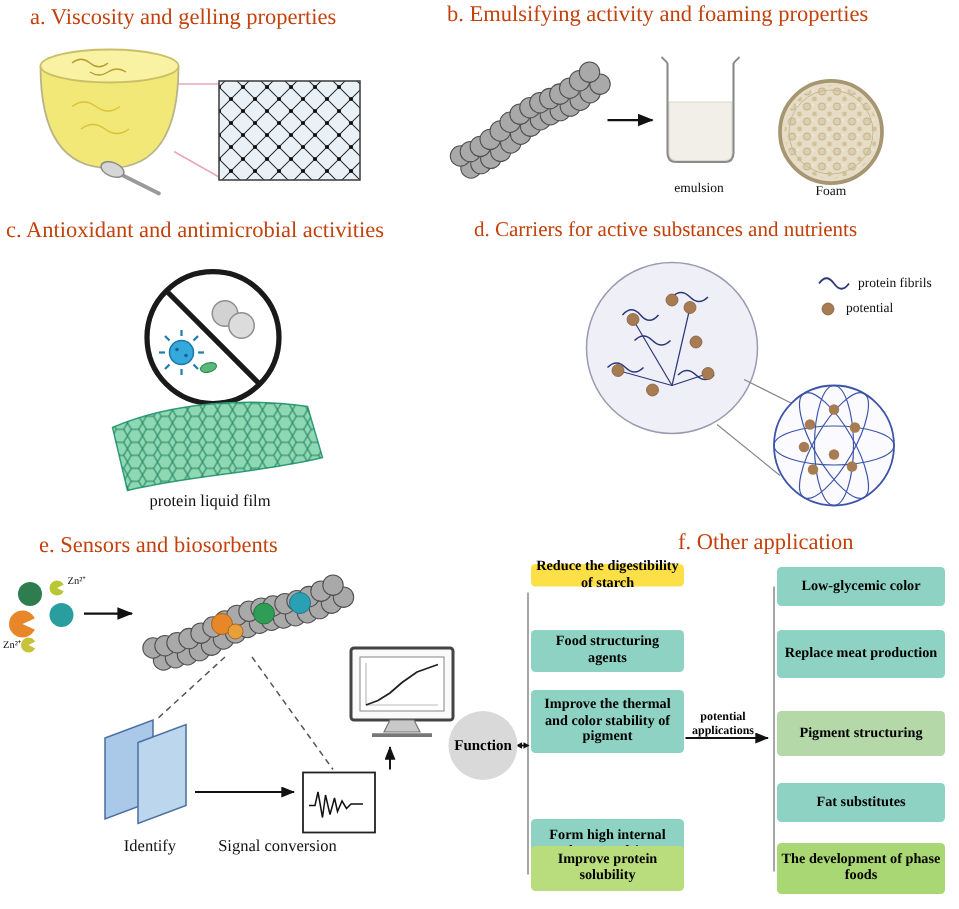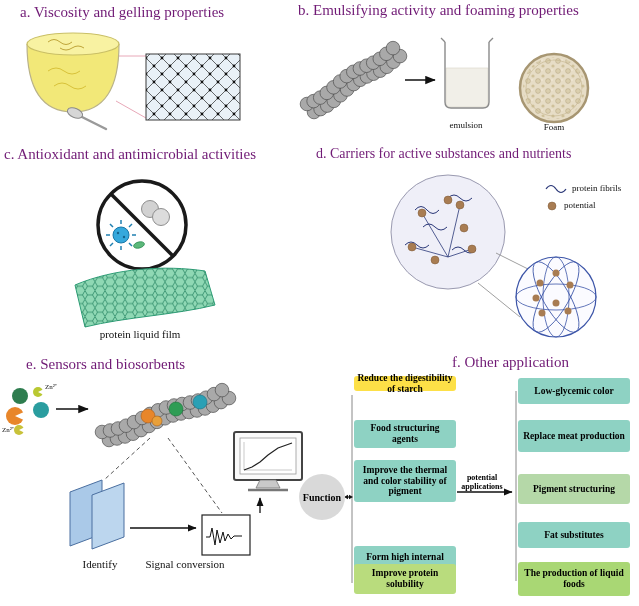--- a/index.html
+++ b/index.html
@@ -1,19 +1,19 @@
 <!DOCTYPE html>
 <html><head>
 <meta charset="utf-8">
 <style>
   *{margin:0;padding:0;box-sizing:border-box}
   html,body{width:639px;height:606px;background:#fff;font-family:"Liberation Serif",serif;color:#000}
   #page{position:relative;width:639px;height:606px;background:#fff;overflow:hidden}
   .panel{position:absolute}
-  .ptitle{position:absolute;font-size:15px;white-space:nowrap;color:#701a75}
+  .ptitle{position:absolute;font-size:15px;white-space:nowrap;color:#c2410c}
   .ptitle.small{font-size:14px}
   .lbl{position:absolute;color:#111}
   .lbl.c{text-align:center}
   .sphere{fill:#a9a9a9;stroke:#4f4f4f;stroke-width:.7}
   .fbox{position:absolute;display:flex;align-items:center;justify-content:center;
         text-align:center;font-weight:bold;font-size:9.5px;line-height:1.15;
         border-radius:3px;padding:1px 3px;color:#000}
   .fcircle{position:absolute;border-radius:50%;display:flex;align-items:center;justify-content:center;
         font-weight:bold;font-size:10px}
   .midlbl{position:absolute;font-weight:bold;font-size:8px;line-height:1.1;text-align:center}
@@ -316,16 +316,16 @@
     <div class="fbox" style="left: 64px; top: 24px; width: 102px; height: 15px; background: #fde047;">Reduce the digestibility of starch</div>
     <div class="fbox" style="left: 64px; top: 68px; width: 102px; height: 28px; background: rgb(142, 210, 195);">Food structuring agents</div>
     <div class="fbox" style="left: 64px; top: 108px; width: 102px; height: 42px; background: rgb(142, 210, 195);">Improve the thermal and color stability of pigment</div>
     <div class="fbox" style="left: 64px; top: 166px; width: 102px; height: 34px; background: rgb(142, 210, 195); margin-top: 28px;">Form high internal phase emulsion</div>
     <div class="fbox" style="left: 64px; top: 212px; width: 102px; height: 30px; background: rgb(185, 220, 125);">Improve protein solubility</div>
 
     <div class="fbox" style="left: 228px; top: 26px; width: 112px; height: 26px; background: rgb(142, 210, 195);">Low-glycemic color</div>
     <div class="fbox" style="left: 228px; top: 68px; width: 112px; height: 32px; background: rgb(142, 210, 195);">Replace meat production</div>
     <div class="fbox" style="left: 228px; top: 122px; width: 112px; height: 30px; background: rgb(181, 216, 168);">Pigment structuring</div>
     <div class="fbox" style="left: 228px; top: 170px; width: 112px; height: 26px; background: rgb(142, 210, 195);">Fat substitutes</div>
-    <div class="fbox" style="left: 228px; top: 210px; width: 112px; height: 34px; background: rgb(169, 215, 116);">The production of liquid foods</div>
+    <div class="fbox" style="left: 228px; top: 210px; width: 112px; height: 34px; background: rgb(169, 215, 116);">The development of phase foods</div>
   </div>
 
 </div>
 
 </body></html>

